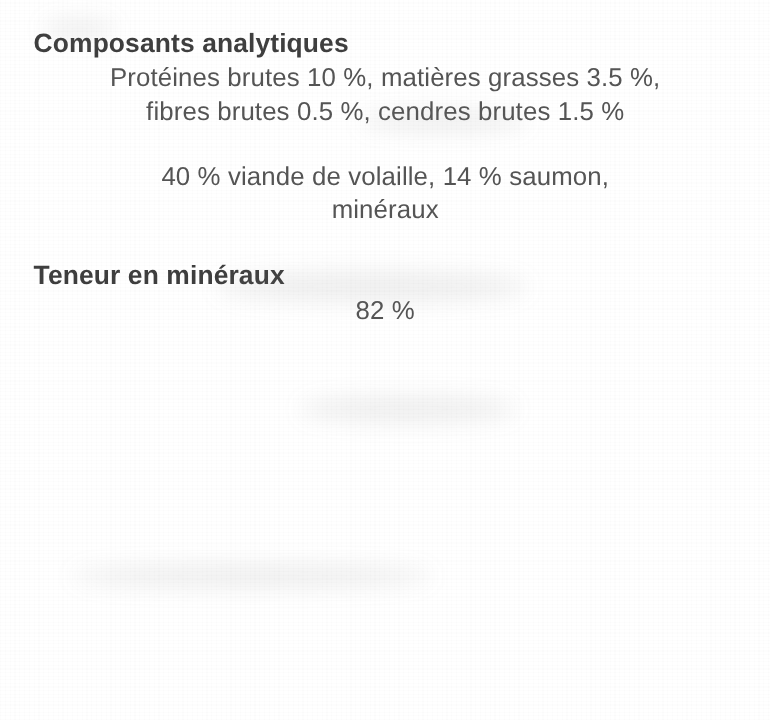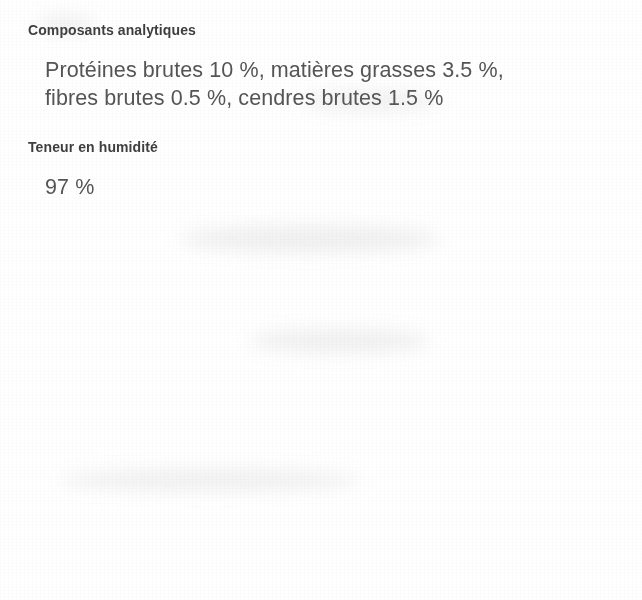--- a/index.html
+++ b/index.html
@@ -21,35 +21,36 @@
     box-sizing: border-box;
     padding: 22px 28px 0 28px;
   }
   .section {
     margin-bottom: 26px;
   }
   .section:last-child {
     margin-bottom: 0;
   }
   .sec-title {
-    font-size: 14px;
+    font-size: 22px;
     font-weight: bold;
     color: #3f3f3f;
     line-height: 1.28;
     margin: 0 0 2px 0;
     letter-spacing: 0.1px;
   }
   .sec-body {
     font-size: 21.5px;
     font-weight: normal;
     color: #555555;
     line-height: 1.30;
-    margin: 17px;
+    margin: 0;
     letter-spacing: 0.1px;
     white-space: pre-line;
+    text-align: center;
   }
   
   .noise {
     position: absolute;
     inset: 0;
     pointer-events: none;
     opacity: 0.30;
     background-image:
       repeating-linear-gradient(0deg, rgba(0,0,0,0.035) 0px, rgba(0,0,0,0.035) 1px, rgba(255,255,255,0) 1px, rgba(255,255,255,0) 3px),
       repeating-linear-gradient(90deg, rgba(0,0,0,0.030) 0px, rgba(0,0,0,0.030) 1px, rgba(255,255,255,0) 1px, rgba(255,255,255,0) 4px);
@@ -67,25 +68,27 @@
 
 <div class="page">
 
   <div class="section">
     <h2 class="sec-title">Composants analytiques</h2>
     <p class="sec-body">Protéines brutes 10 %, matières grasses 3.5 %,
 fibres brutes 0.5 %, cendres brutes 1.5 %</p>
   </div>
 
   <div class="section">
+    <p class="sec-body">40 % viande de volaille, 14 % saumon,
+minéraux</p>
   </div>
 
   <div class="section">
-    <h2 class="sec-title">Teneur en humidité</h2>
-    <p class="sec-body">97 %</p>
+    <h2 class="sec-title">Teneur en minéraux</h2>
+    <p class="sec-body">82 %</p>
   </div>
 
 
   <div class="blotch" style="left: 36px; top: 16px; width: 60px; height: 16px;"></div>
   <div class="blotch" style="left: 300px; top: 92px; width: 140px; height: 18px;"></div>
   <div class="blotch" style="left: 180px; top: 226px; width: 260px; height: 26px;"></div>
   <div class="blotch" style="left: 250px; top: 330px; width: 180px; height: 22px;"></div>
   <div class="blotch" style="left: 60px; top: 470px; width: 300px; height: 20px;"></div>
   <div class="noise"></div>
 

